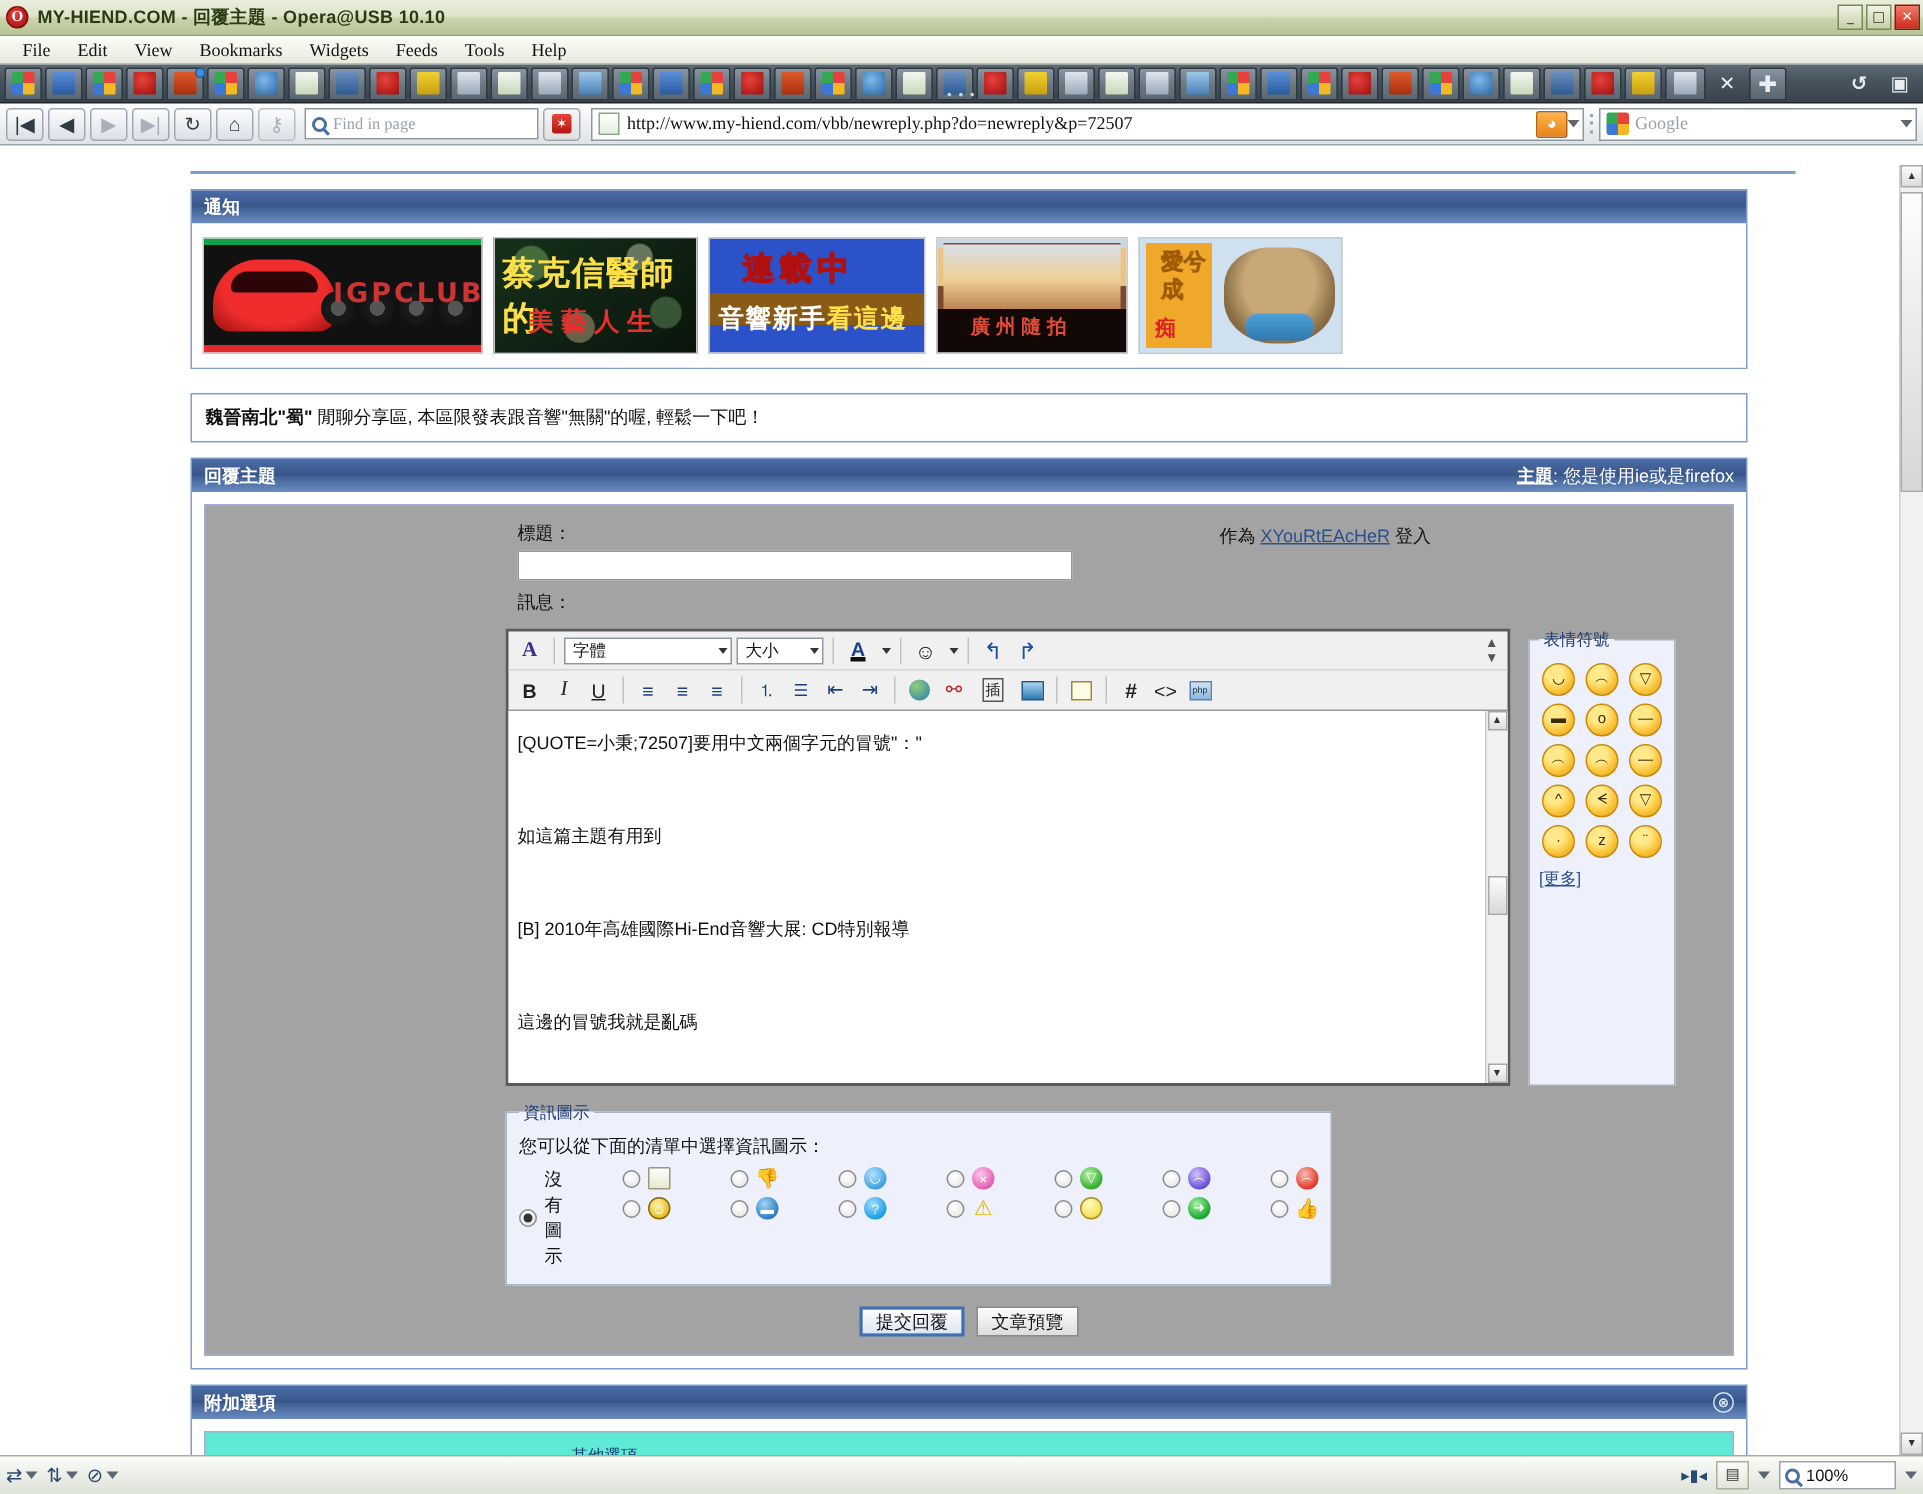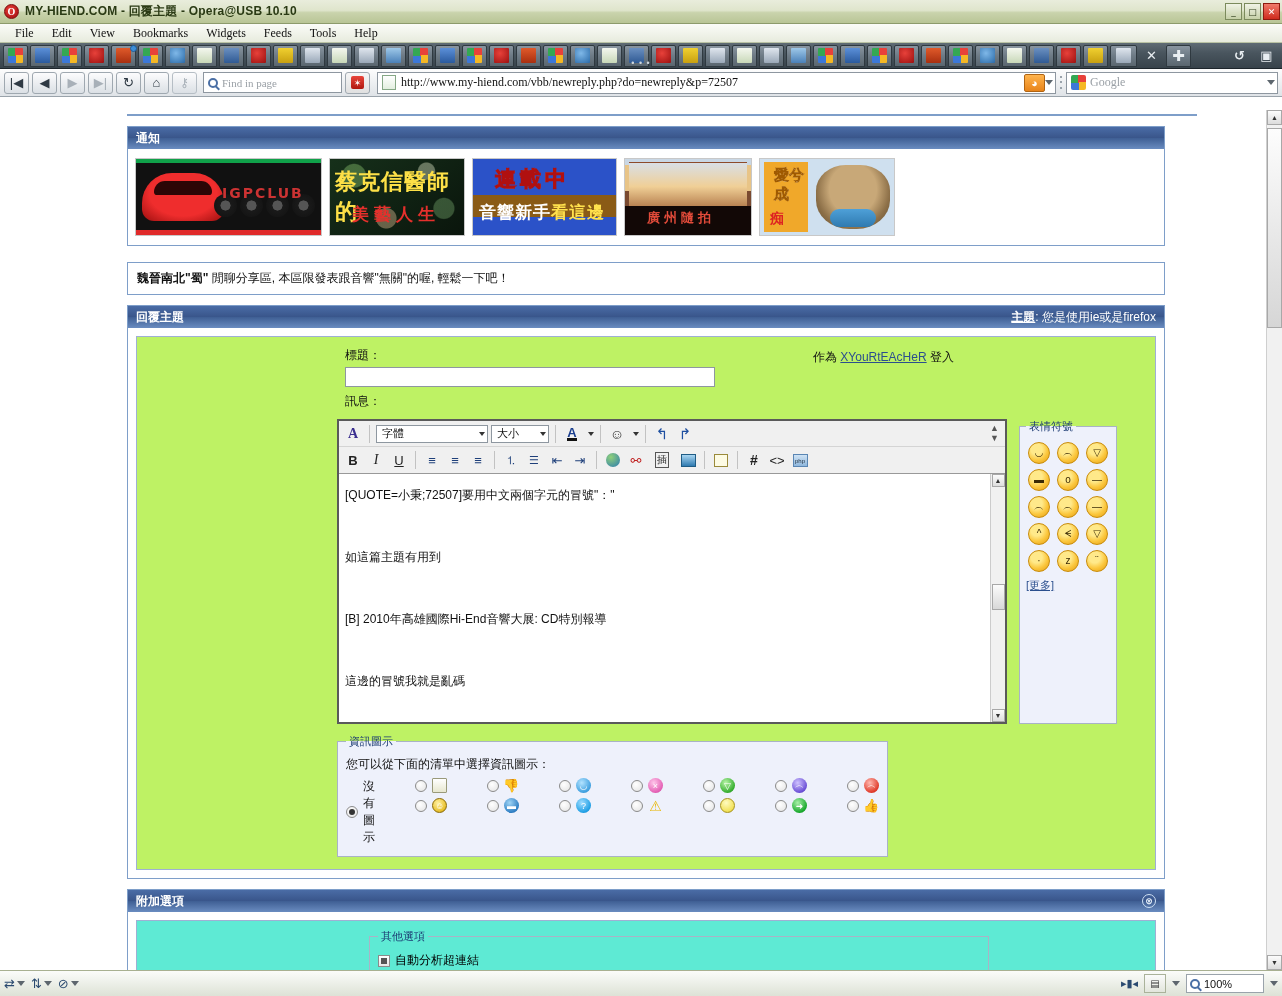--- a/index.html
+++ b/index.html
@@ -106,21 +106,21 @@
   .nav-btn {
     width: 25px; height: 22px;
     background: linear-gradient(to bottom, #fcfcfd, #dbe0e5);
     border: 1px solid #9fa8b0; border-radius: 3px;
     display: flex; align-items: center; justify-content: center;
     font-size: 13px; color: #2f3a44; flex: none;
   }
   .nav-btn.dim { color: #a8b0b8; }
   .nav-btn.flat { border-color: #b6bec5; }
   .findbox {
-    width: 139px; height: 21px;
+    width: 156px; height: 21px;
     background: #fff; border: 1px solid #8e97a0;
     display: flex; align-items: center; gap: 4px;
     padding: 0 4px; margin-left: 3px; flex: none;
   }
   .findbox .ph { color: #9aa0a6; font-size: 11px; font-family: "Liberation Serif", serif; }
   .addrwrap {
     flex: 1; height: 22px;
     background: #fff; border: 1px solid #8e97a0;
     display: flex; align-items: center;
     padding: 0 2px; margin-left: 4px;
@@ -175,21 +175,21 @@
   .banner-row { display: flex; gap: 7px; padding: 9px 7px; background: #fff; }
   .banner { height: 78px; border: 1px solid #c8c8c8; position: relative; overflow: hidden; flex: none; }
   .b1 { width: 187px; background: linear-gradient(to bottom,#10a14a 0 4px,#111 4px calc(100% - 5px),#e02a2a calc(100% - 5px) 100%); }
   .b1 .car { position:absolute; left:6px; top:14px; width:82px; height:48px;
     background: radial-gradient(ellipse at 50% 42%, #ef2d2d 0 58%, #9b0e0e 100%);
     border-radius: 30px 30px 12px 12px; }
   .b1 .car:after { content:""; position:absolute; left:12px; top:8px; width:58px; height:14px;
     background:#2c0606; border-radius:14px 14px 4px 4px; }
   .b1 .wheels { position:absolute; right:6px; bottom:18px; display:flex; gap:3px; }
   .b1 .wheels i { width:23px;height:23px;border-radius:50%;background:radial-gradient(circle,#555 0 30%,#1a1a1a 32%,#111 100%);display:block; }
-  .b1 .txt { position:absolute; left:86px; top:26px; color:#c33; font-weight:bold; font-size:14px; letter-spacing:2px;
+  .b1 .txt { position:absolute; left:86px; top:26px; color:#c33; font-weight:bold; font-size:18px; letter-spacing:2px;
     font-family:"DejaVu Sans",sans-serif; }
   .b2 { width:136px; background:#0d1a0d; }
   .b2:before{content:"";position:absolute;inset:0;background:
     radial-gradient(circle at 18% 22%,rgba(110,160,90,.55) 0 9%,transparent 10%),
     radial-gradient(circle at 72% 16%,rgba(190,200,170,.5) 0 7%,transparent 8%),
     radial-gradient(circle at 42% 78%,rgba(210,180,140,.45) 0 10%,transparent 11%),
     radial-gradient(circle at 85% 65%,rgba(120,170,110,.4) 0 8%,transparent 9%),
     linear-gradient(140deg,#16301a,#0a150c);}
   .b2 .l1{position:absolute;left:5px;top:8px;color:#fde047;font-weight:bold;font-size:22px;letter-spacing:1px;}
   .b2 .l2{position:absolute;left:22px;top:44px;color:#e6302c;font-weight:bold;font-size:17px;letter-spacing:5px;}
@@ -209,21 +209,21 @@
   .b5 .left .chi{position:absolute;left:6px;bottom:4px;color:#d22;font-weight:bold;font-size:14px;}
   .b5 .dog{position:absolute;right:4px;top:6px;width:74px;height:64px;border-radius:40% 40% 45% 45%;
     background:radial-gradient(ellipse at 50% 38%,#c8a878 0 45%,#8d7048 70%,#5a4528 100%);}
   .b5 .dog:after{content:"";position:absolute;left:14px;bottom:2px;width:46px;height:18px;border-radius:10px;
     background:linear-gradient(#4ea0d8,#2f7ab0);}
 
   .notice-box { border:1px solid #7e9ec9; background:#fff; margin-top:16px; padding:7px 9px; font-size:12px; color:#111; }
   .notice-box b { font-weight:bold; }
 
   
-  .form-inner { background:#bef264; border:1px solid #9fb0d4; margin:8px; padding:10px 0 12px; }
+  .form-inner { background:#a3a3a3; border:1px solid #9fb0d4; margin:8px; padding:10px 0 12px; }
   .form-top { display:flex; padding:0 8px; }
   .form-left { width:410px; margin-left:200px; }
   .lbl { font-size:12px; color:#111; margin-bottom:3px; }
   .title-input { width:370px; height:20px; border:1px solid #8e97a0; background:#fff; }
   .login-as { margin-left:58px; padding-top:2px; font-size:12px; color:#111; white-space:nowrap; }
   .login-as a { color:#2b4f8e; text-decoration:underline; }
 
   .editor-outer { margin:6px 0 0 200px; display:flex; gap:10px; }
   .editor { width:670px; border:2px solid #5a5a5a; background:#f0f0f0; }
   .tb-row { display:flex; align-items:center; height:26px; padding:0 4px; gap:3px; }
@@ -869,20 +869,24 @@
                   <span class="pi red">︵</span>
                 </div>
               <div class="icon-opt">
                   <span class="radio"></span>
                   <span class="pi thumbup">👍</span>
                 </div>
             </div>
           </div>
         </fieldset>
 
+        <div class="btn-row">
+          <div class="btn primary">提交回覆</div>
+          <div class="btn">文章預覽</div>
+        </div>
       </div>
     </div>
 
     <div class="block">
       <div class="block-head">
         <span>附加選項</span>
         <span class="collapse-ico">⊗</span>
       </div>
       <div class="addopt-inner">
         <fieldset class="otheropt">

